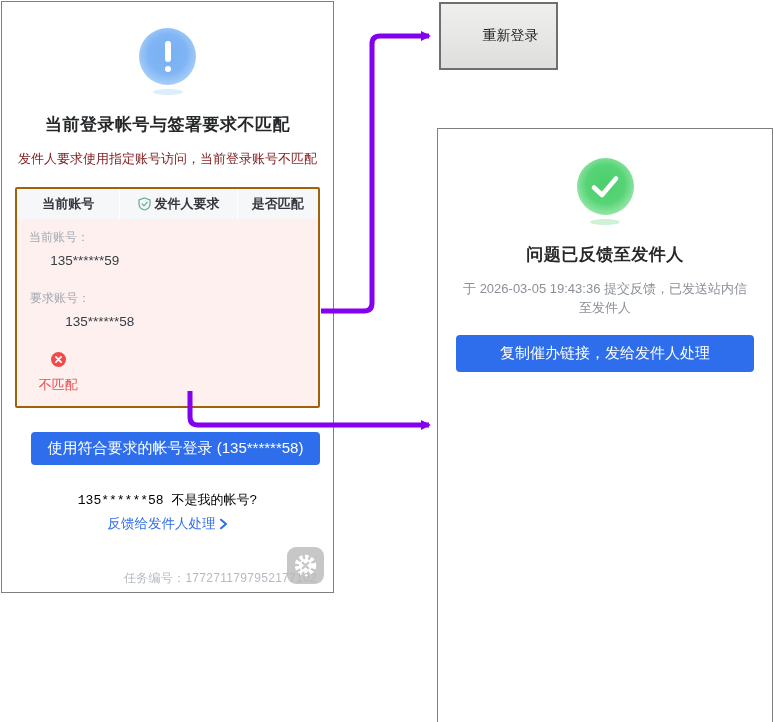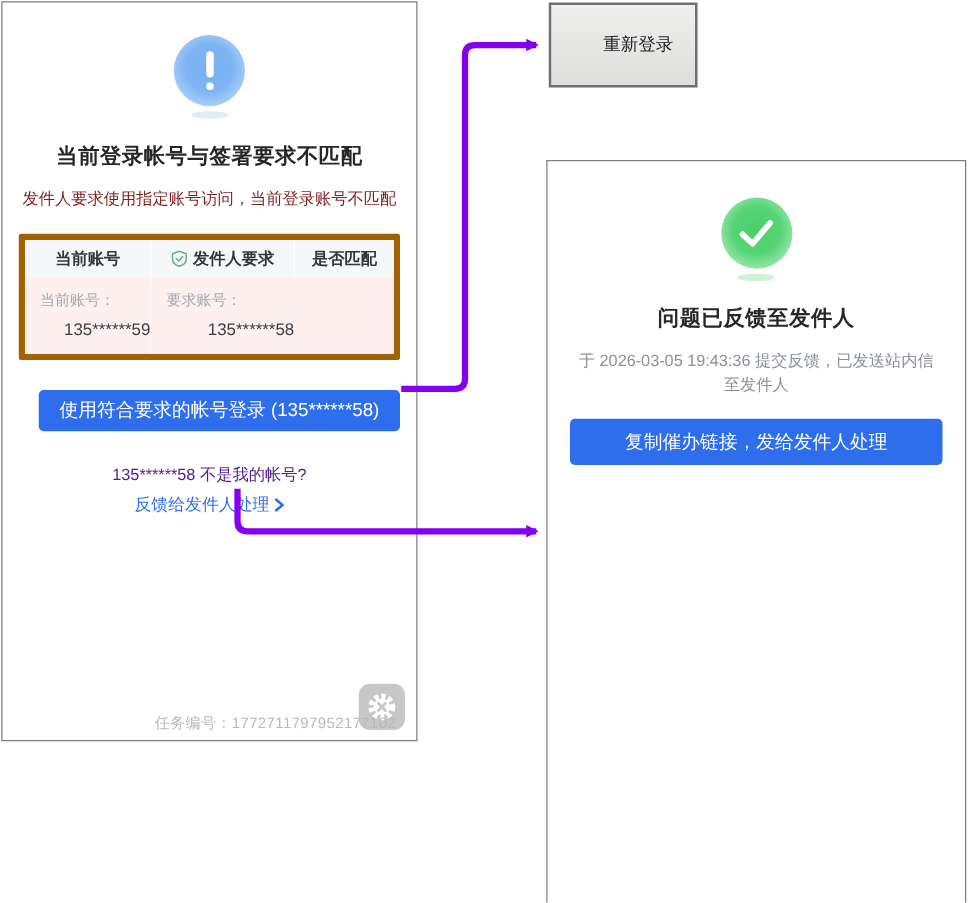--- a/index.html
+++ b/index.html
@@ -45,25 +45,25 @@
     font-size:17px; font-weight:bold; color:#252729; letter-spacing:.5px;
   }
   .panel-subtitle {
     margin-top:13px; text-align:center;
     font-size:13px; color:#7f1d1d; line-height:19px; padding:0 10px;
   }
   .right-panel .panel-subtitle { color:#8b9098; padding:0 24px; }
 
   
   .acct-table {
-    margin:19px 13px 0; border:5px solid #a16207; border-radius:2px;
+    margin:19px 13px 0; border:2px solid #a16207; border-radius:2px;
     font-size:13px;
   }
   .t-head { display:flex; background:#f6f7f9; }
-  .t-body { display:flex; background:#fdf0ef; }
+  .t-body { display:flex; background:#fdf0ef;flex-direction:column; }
   .t-col1 { width:34%; }
   .t-col2 { width:39%; }
   .t-col3 { width:27%; }
   .t-head > div {
     height:30px; display:flex; align-items:center; justify-content:center;
     gap:4px; font-weight:bold; color:#33373d;
     border-left:1px solid #fff;
   }
   .t-head > div:first-child { border-left:none; }
   .t-body > div { padding:10px 0 12px; border-left:1px solid #fff; }
@@ -80,21 +80,21 @@
     background:var(--accent-blue,#2e6eec); color:#fff; border:none;
     border-radius:4px; font-size:15px; cursor:pointer; width:100%;
     font-family:inherit;
   }
   .login-btn-wrap { margin:24px 13px 16px;padding-left:16px; }
   .login-btn { height:33px; }
   .copy-btn-wrap { margin:18px 18px 0; }
   .copy-btn { height:37px; }
 
   .hint-text {
-    margin-top:26px; text-align:center; font-size:13px; color:#4c1d95;
+    margin-top:26px; text-align:center; font-size:13px; color:#000000;font-family:Liberation Mono, monospace;
   }
   .feedback-link {
     margin-top:6px; text-align:center; font-size:13.5px;
     color:var(--accent-blue,#2e6eec); cursor:pointer;
     display:flex; align-items:center; justify-content:center; gap:3px;
   }
 
   
   .gear-badge {
     position:absolute; width:37px; height:37px; border-radius:9px;
@@ -156,20 +156,27 @@
     </div>
     <div class="t-body">
       <div class="t-col1">
         <span class="cell-label">当前账号：</span>
         <span class="cell-value">135******59</span>
       </div>
       <div class="t-col2">
         <span class="cell-label">要求账号：</span>
         <span class="cell-value">135******58</span>
       </div>
+      <div class="t-col3 match-cell">
+        <svg class="x-ico" width="15" height="15" viewBox="0 0 15 15">
+          <circle cx="7.5" cy="7.5" r="7.5" fill="#f04a4a"></circle>
+          <path d="M4.9 4.9 L10.1 10.1 M10.1 4.9 L4.9 10.1" stroke="#fff" stroke-width="1.8" stroke-linecap="round"></path>
+        </svg>
+        <span class="match-text">不匹配</span>
+      </div>
     </div>
   </div>
 
   <div class="login-btn-wrap">
     <button class="primary-btn login-btn">使用符合要求的帐号登录 (135******58)</button>
   </div>
 
   <div class="hint-text">135******58 不是我的帐号?</div>
 
   <div class="feedback-link">

